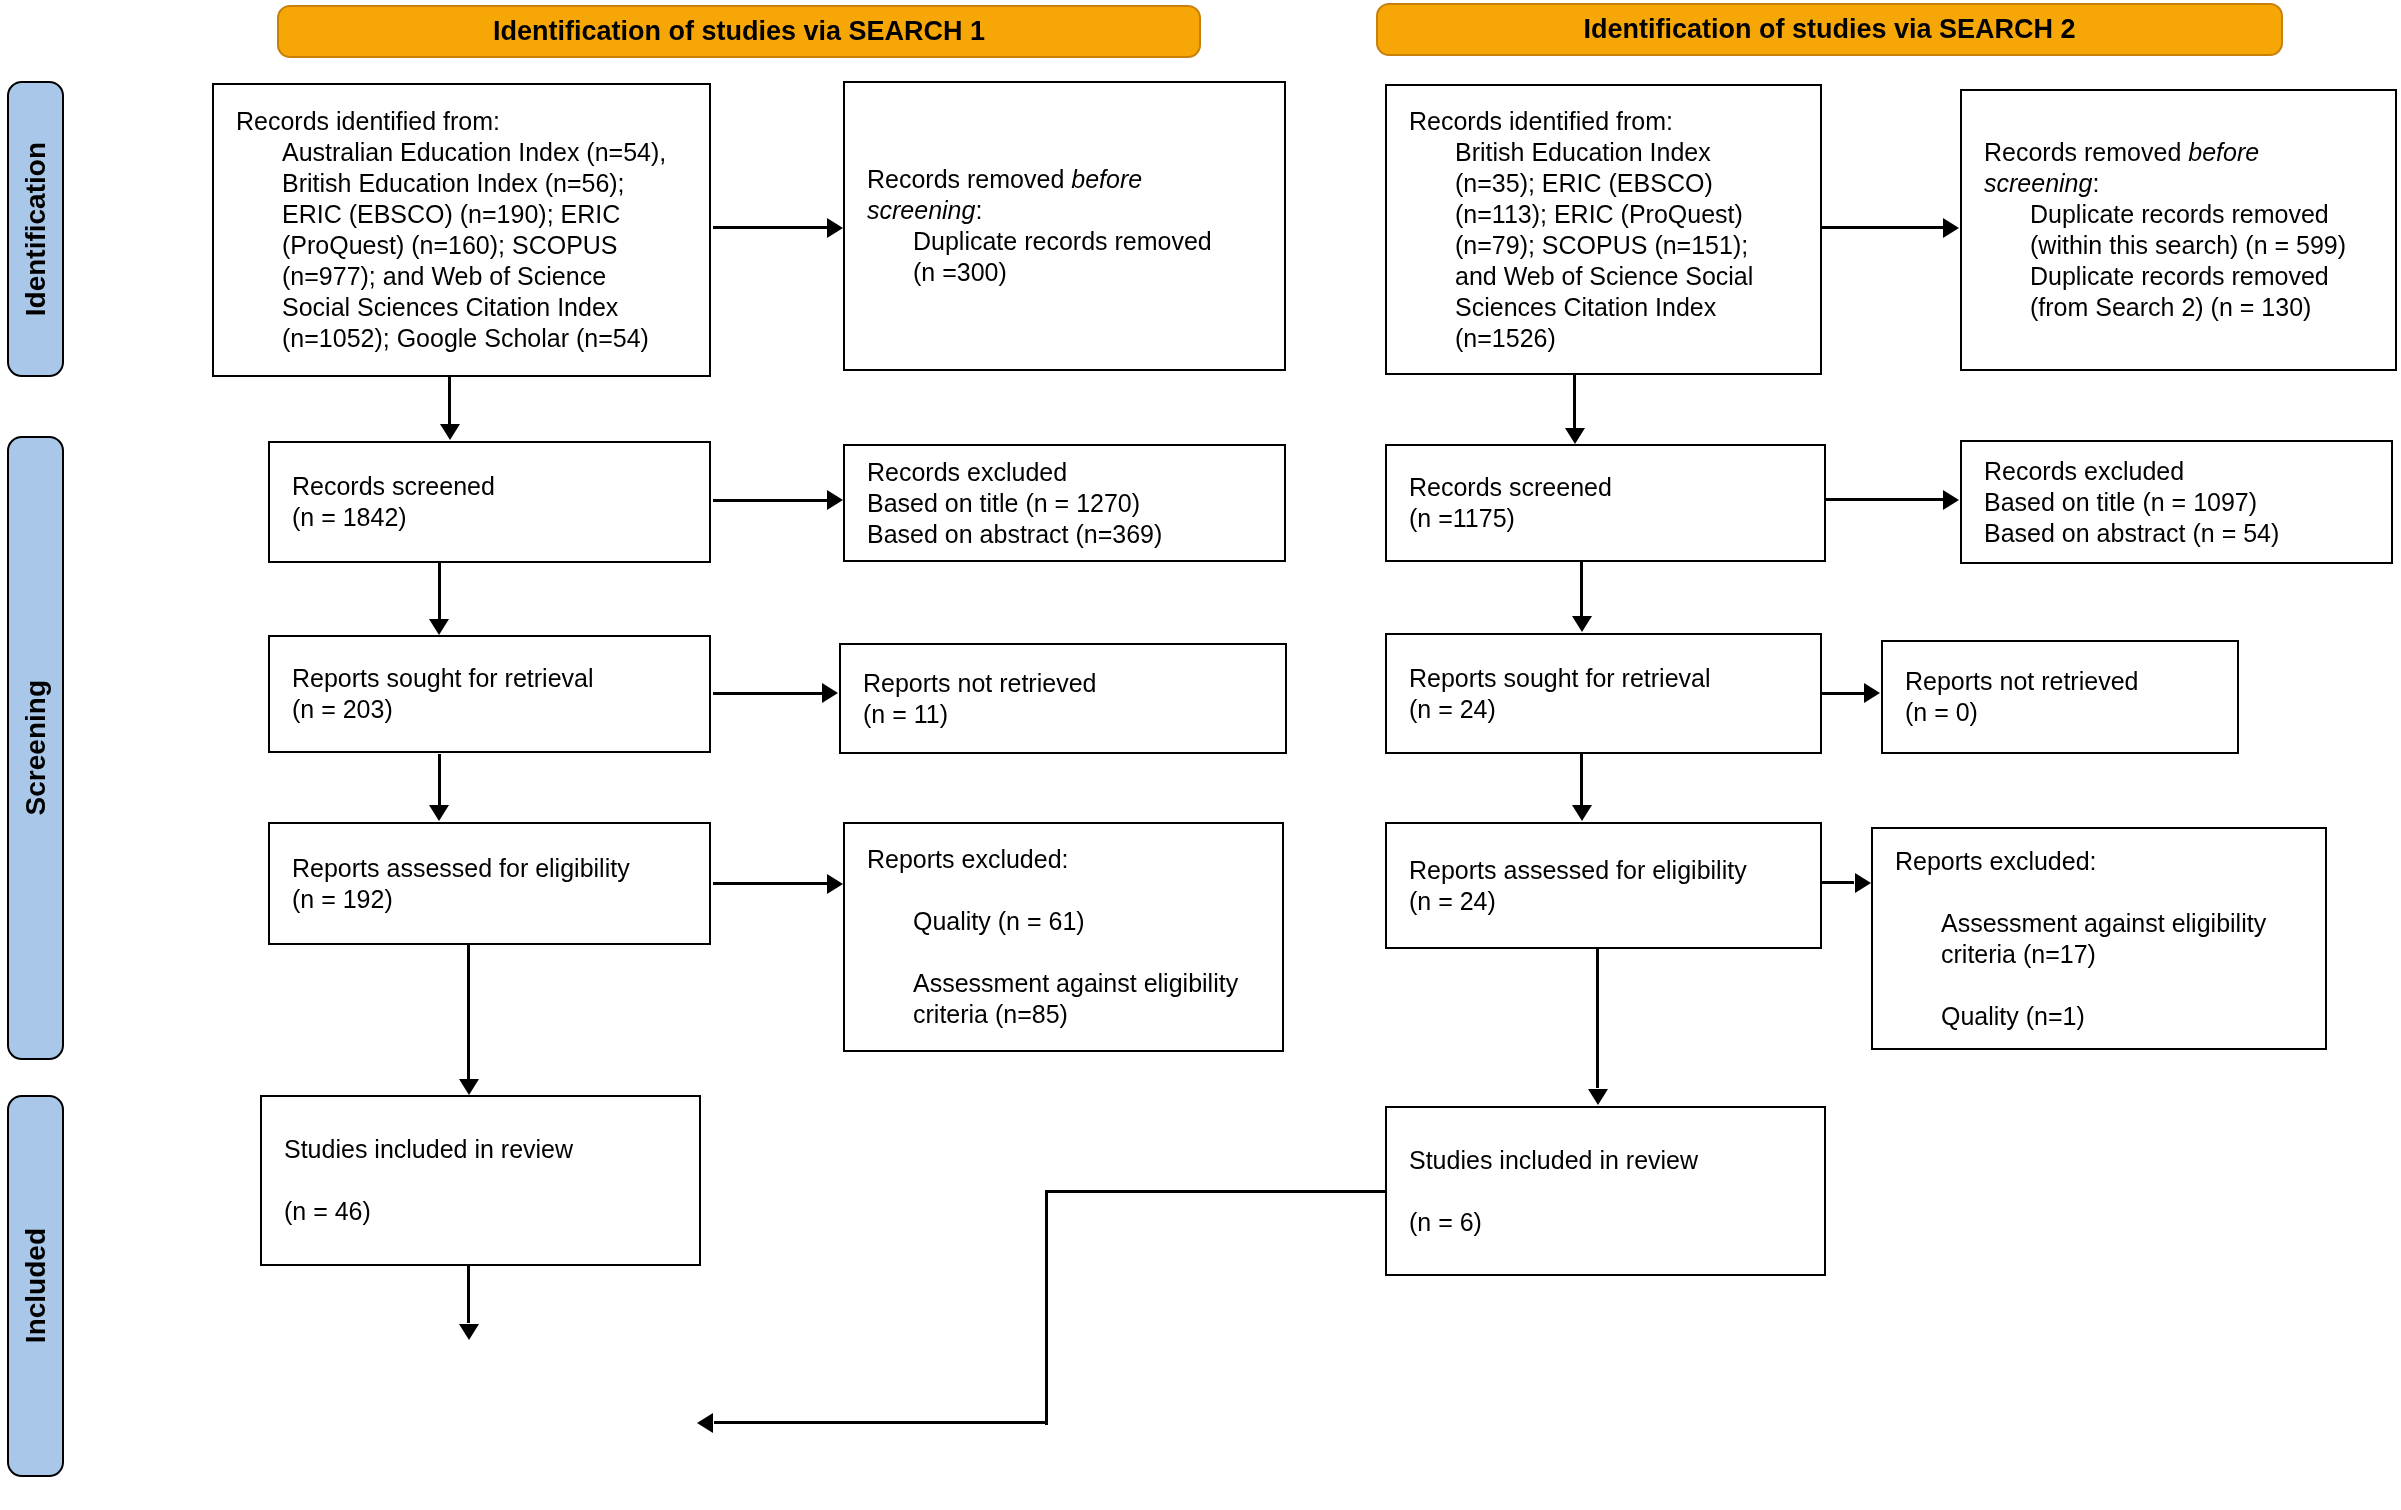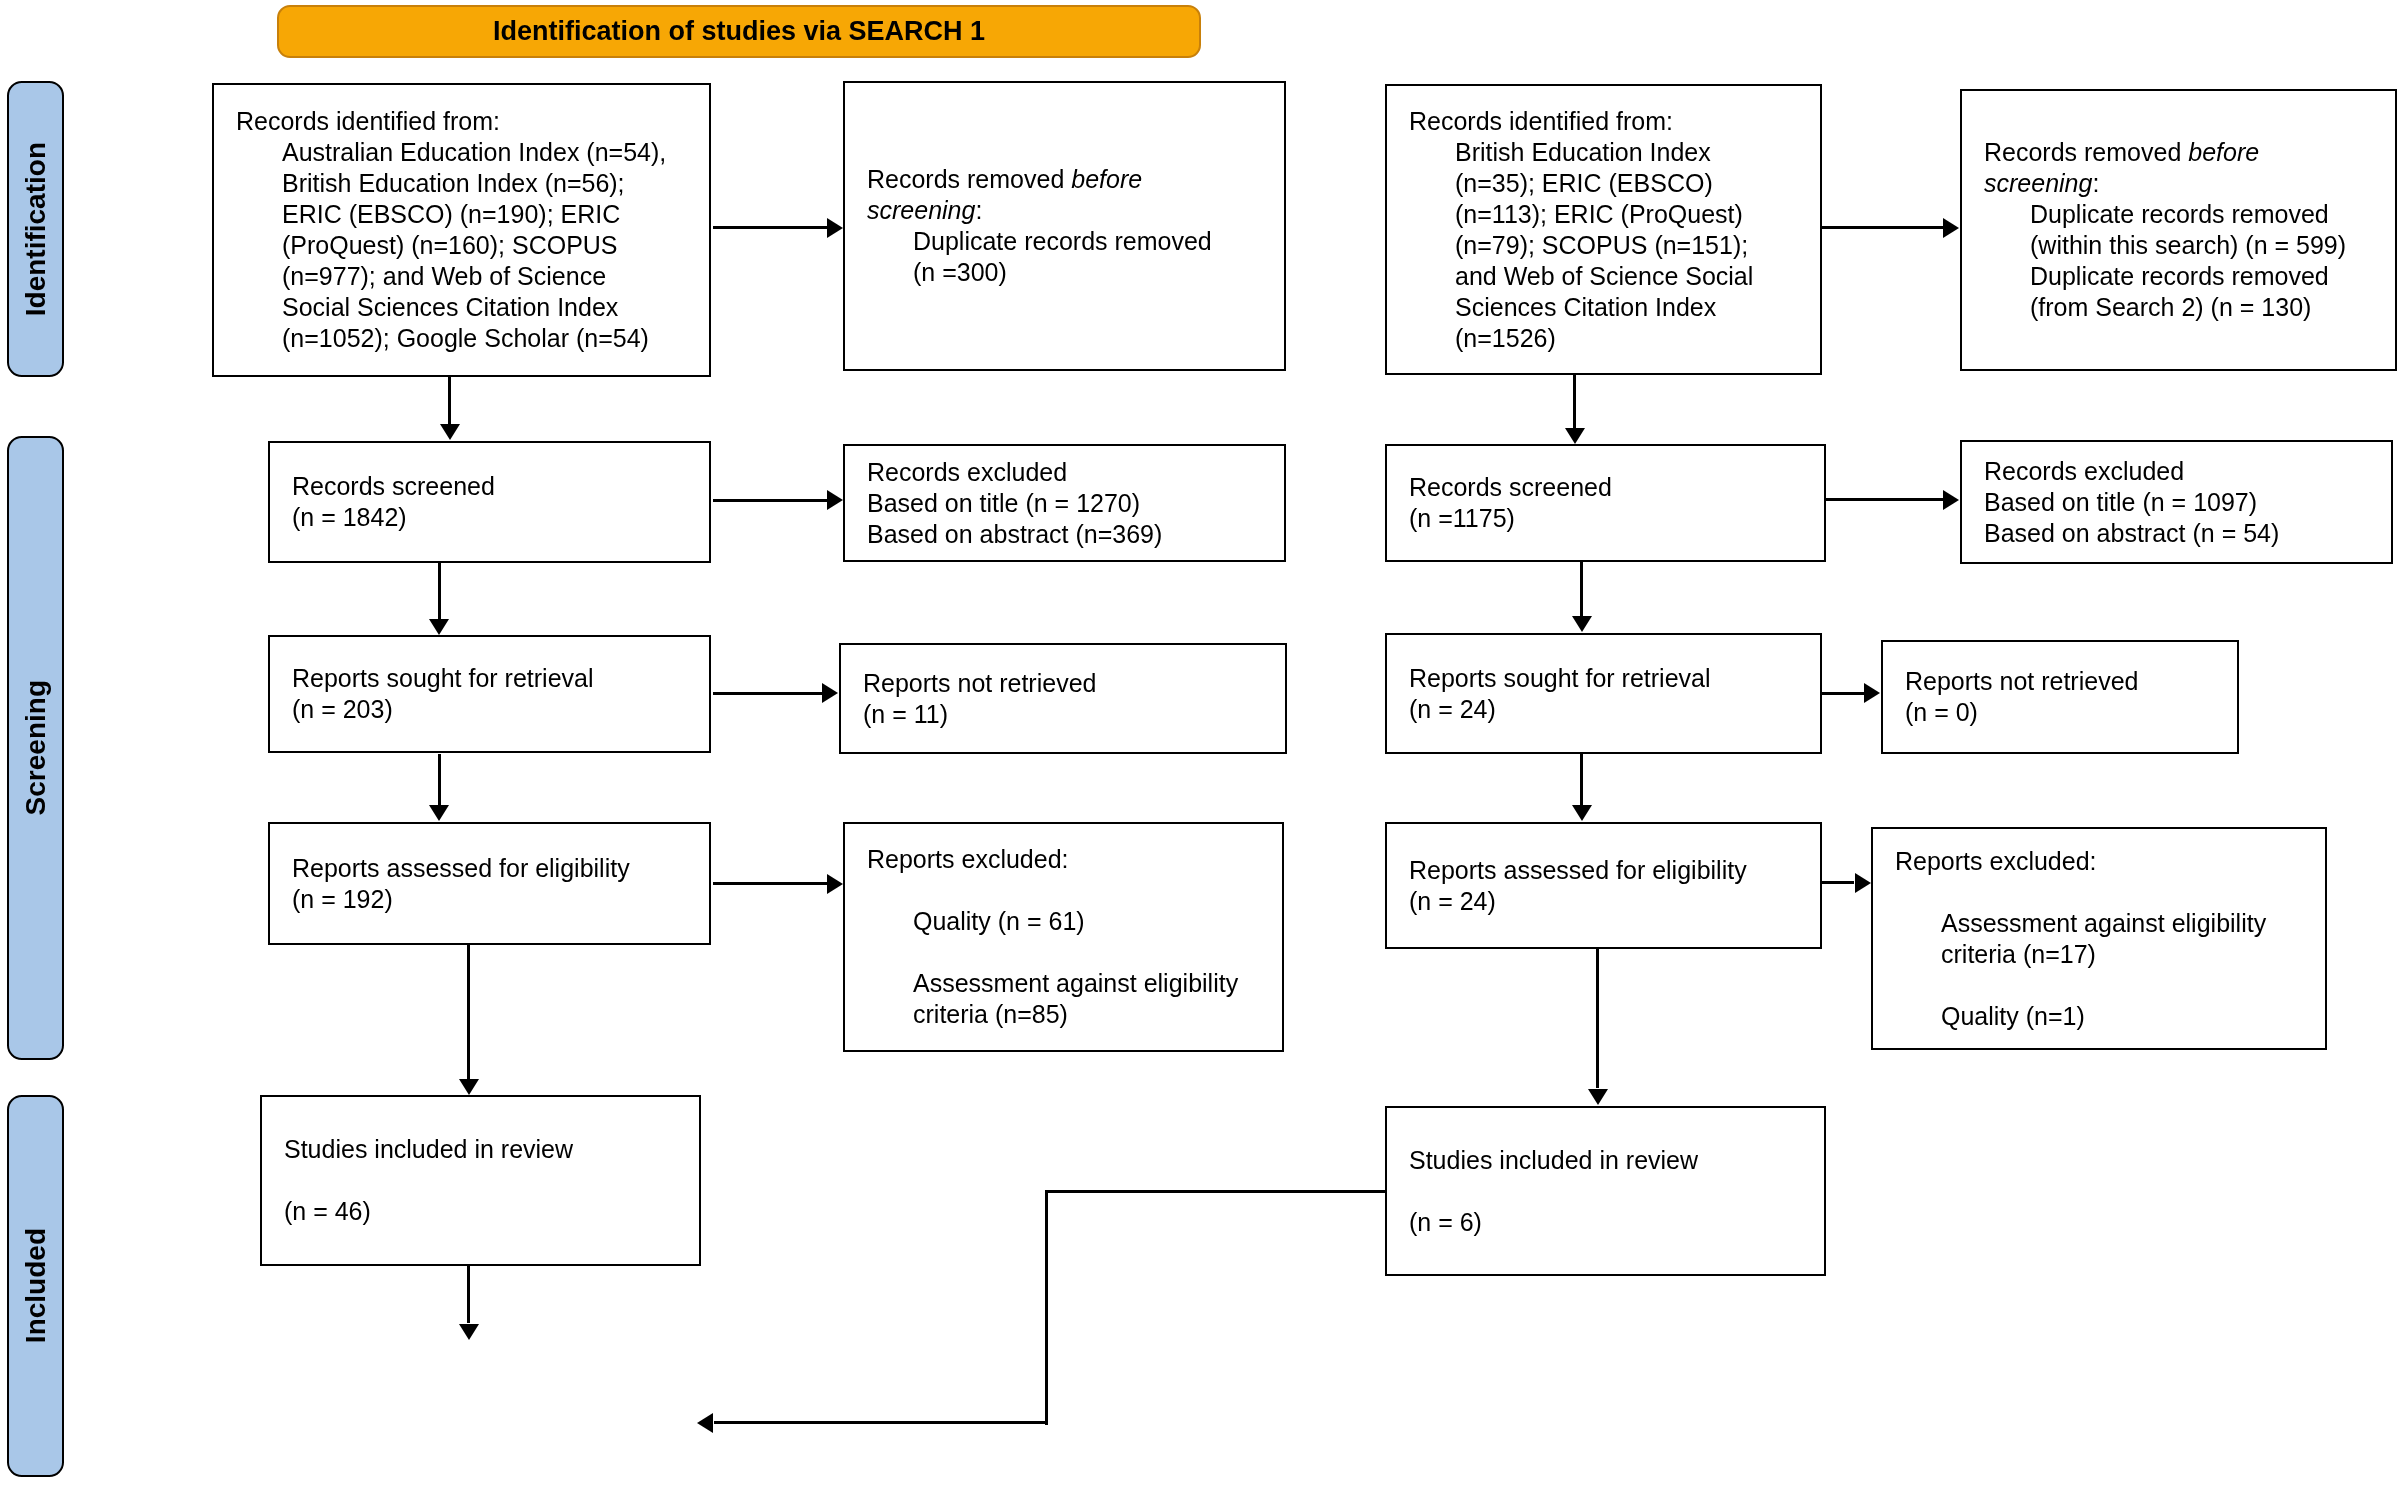--- a/index.html
+++ b/index.html
@@ -30,20 +30,23 @@
   .ar-down{border-width:16.6px 10.2px 0 10.2px;border-color:#000 transparent transparent transparent}
 </style>
 </head>
 <body>
 
 <div id="canvas">
 
   <div class="banner" style="left:277px;top:4.6px;width:924px;height:53px">
     <span>Identification of studies via SEARCH 1</span>
   </div>
+  <div class="banner" style="left:1376px;top:2.8px;width:907px;height:53px">
+    <span>Identification of studies via SEARCH 2</span>
+  </div>
 
   <div class="stage" style="left:7.4px;top:81px;width:57px;height:296px">
     <span>Identification</span>
   </div>
   <div class="stage" style="left:7.4px;top:436px;width:57px;height:624px">
     <span>Screening</span>
   </div>
   <div class="stage" style="left:7.4px;top:1095px;width:57px;height:382px">
     <span>Included</span>
   </div>

